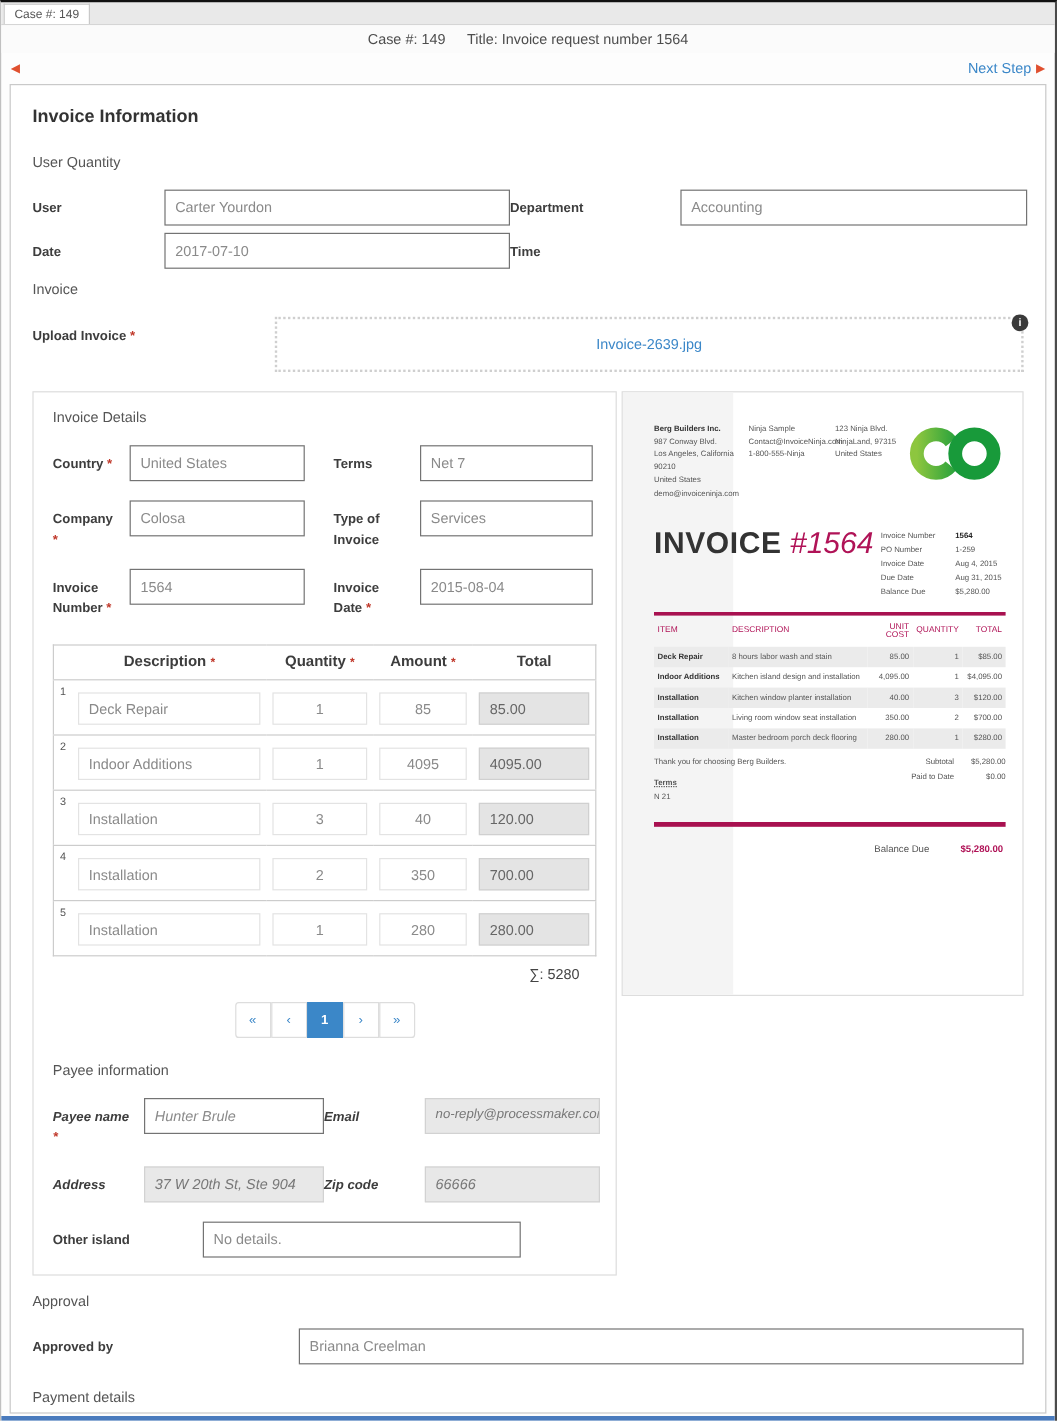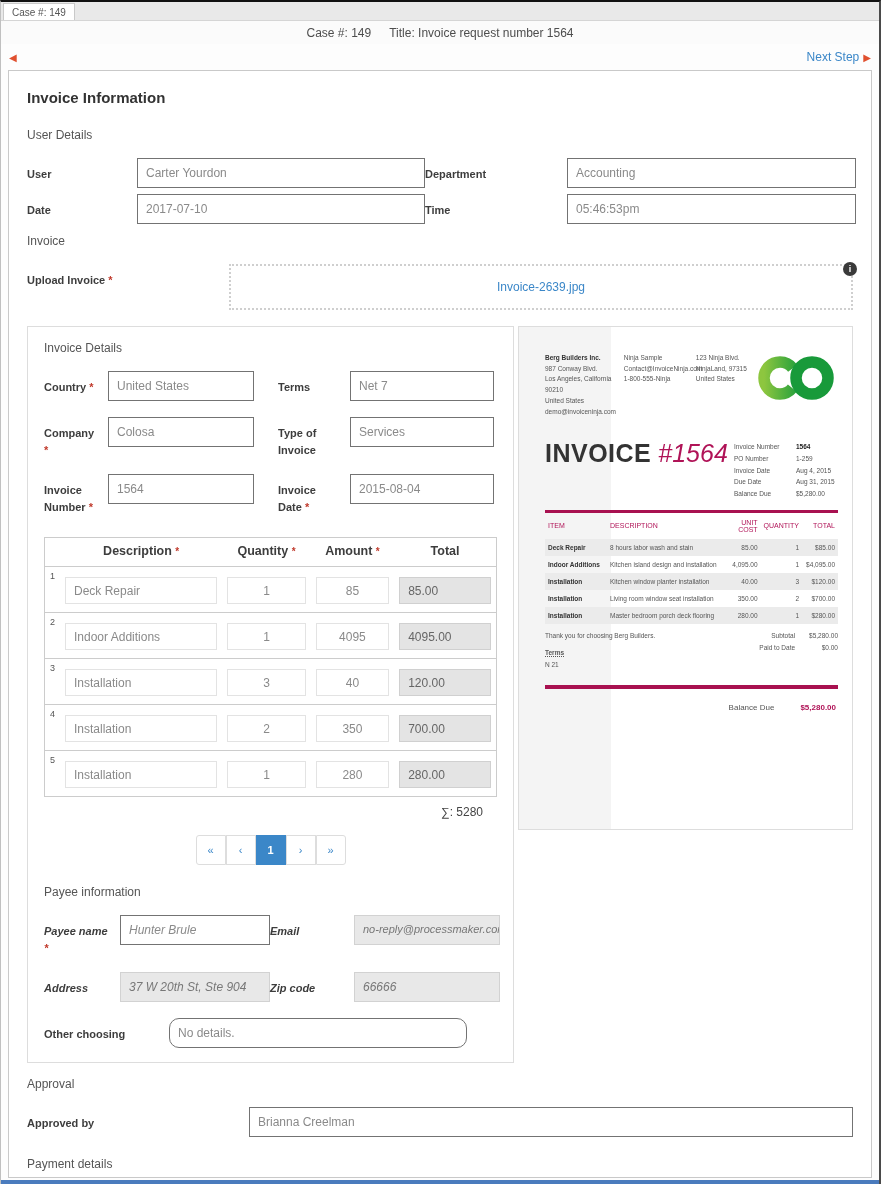--- a/index.html
+++ b/index.html
@@ -60,21 +60,21 @@
   .pager { display: flex; justify-content: center; margin: 14px 0 20px; }
   .pbtn { min-width: 30px; height: 30px; border: 1px solid #ddd; background: #fff; color: #3b87c8; font-size: 11px; display: flex; align-items: center; justify-content: center; cursor: pointer; }
   .pbtn:first-child { border-radius: 3px 0 0 3px; }
   .pbtn:last-child { border-radius: 0 3px 3px 0; }
   .pbtn.active { background: #3b87c8; border-color: #3b87c8; color: #fff; font-weight: bold; }
   
   .payee-grid { display: grid; grid-template-columns: 76px 150px 84px 146px; font-style: italic; }
   .payee-grid > div { margin-bottom: 16px; }
   .other-row { display: flex; }
   .other-row .flabel { width: 125px; }
-  .other-row .tb { width: 298px; border-radius: 10px; }
+  .other-row .tb { width: 265px; }
   
   .preview-panel { width: 360px; margin-left: 4px; border: 1px solid #ddd; background: #fff; height: 504px; position: relative; overflow: hidden; }
   .gray-strip { position: absolute; left: 0; top: 0; bottom: 0; width: 92px; background: #f4f4f4; }
   .pv-content { position: relative; z-index: 1; padding: 26px 14px 0 26px; }
   .pv-head { display: flex; font-size: 6.5px; color: #555; line-height: 1.65; }
   .pv-col1 { width: 84px; }
   .pv-col1 .b { font-weight: bold; color: #333; }
   .pv-col2 { width: 72px; }
   .pv-col3 { width: 62px; }
   .pv-logo { margin-left: 2px; margin-top: 2px; }
@@ -123,32 +123,31 @@
   <span class="next-step">
     <a href="#">Next Step</a>
     <span class="arrow-orange">▶</span>
   </span>
 </div>
 
 <div class="main-panel">
 
   <div class="form-title">Invoice Information</div>
 
-  <div class="section-label">User Details</div>
+  <div class="section-label">User Quantity</div>
   <div class="ud-grid">
     <div class="flabel">User</div>
     <div class="tb">Carter Yourdon</div>
     <div class="flabel">Department</div>
     <div class="tb">Accounting</div>
   </div>
   <div class="ud-grid">
     <div class="flabel">Date</div>
     <div class="tb">2017-07-10</div>
     <div class="flabel">Time</div>
-    <div class="tb">05:46:53pm</div>
   </div>
 
   <div class="section-label" style="margin-top:10px">Invoice</div>
   <div class="upload-row">
     <div class="flabel upload-label">
       <span>Upload Invoice</span>
       <span class="req">*</span>
     </div>
     <div class="dropzone">
       <a href="#" class="file-link">Invoice-2639.jpg</a>
@@ -282,21 +281,21 @@
         <div class="tb">Hunter Brule</div>
         <div class="flabel">Email</div>
         <div class="tb ro" style="font-size:11px">no-reply@processmaker.com</div>
 
         <div class="flabel">Address</div>
         <div class="tb ro">37 W 20th St, Ste 904</div>
         <div class="flabel">Zip code</div>
         <div class="tb ro">66666</div>
       </div>
       <div class="other-row">
-        <div class="flabel">Other choosing</div>
+        <div class="flabel">Other island</div>
         <div class="tb">No details.</div>
       </div>
     </div>
 
     <div class="preview-panel">
       <div class="gray-strip"></div>
       <div class="pv-content">
         <div class="pv-head">
           <div class="pv-col1">
             <div class="b">Berg Builders Inc.</div>

